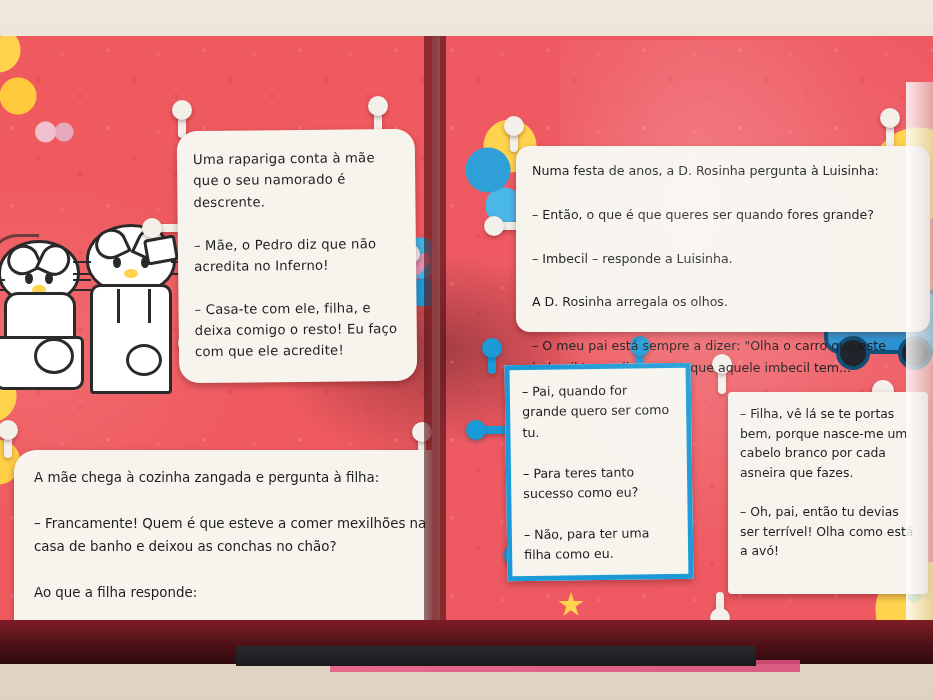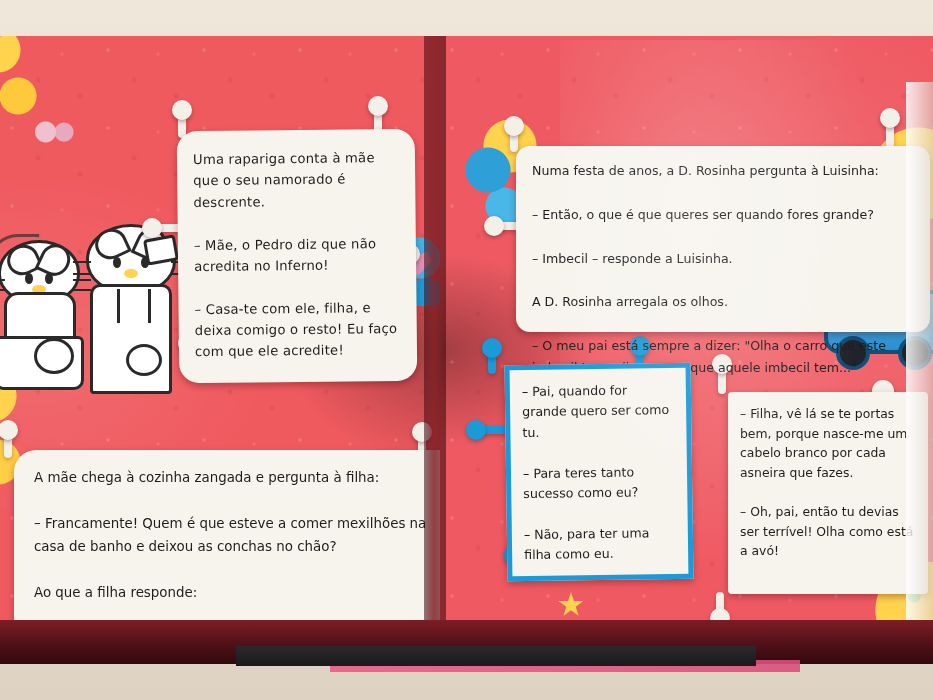--- a/index.html
+++ b/index.html
@@ -52,21 +52,20 @@
     overflow: hidden;
   }
   .page-left {
     left: 0;
     width: 432px;
     background:
       radial-gradient(ellipse at 100% 50%, rgba(0,0,0,0.30) 0%, rgba(0,0,0,0.0) 26%),
       radial-gradient(ellipse at 8% 50%, rgba(255,255,255,0.10) 0%, rgba(255,255,255,0) 40%),
       #ef5a5f;
     border-top-left-radius: 2px;
-    padding-left: 18px;
   }
   .page-right {
     left: 440px;
     width: 493px;
     background:
       radial-gradient(ellipse at 0% 50%, rgba(0,0,0,0.32) 0%, rgba(0,0,0,0.0) 22%),
       radial-gradient(ellipse at 70% 40%, rgba(255,255,255,0.12) 0%, rgba(255,255,255,0) 55%),
       #ef5a62;
   }
   

